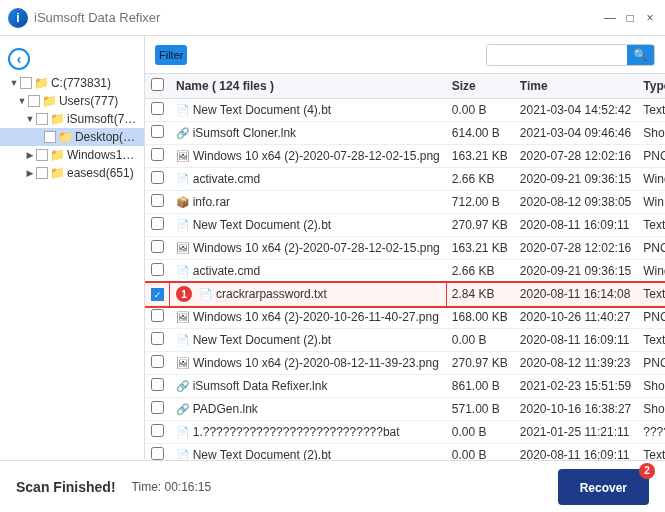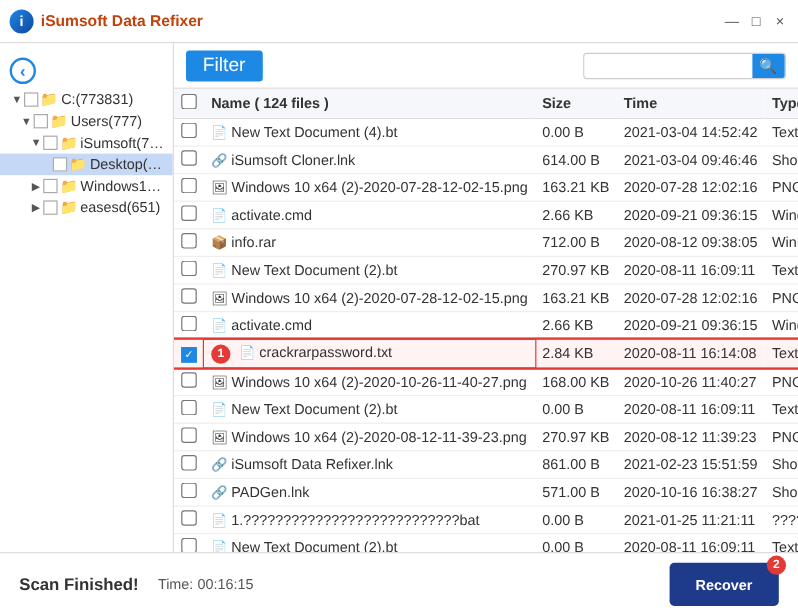--- a/index.html
+++ b/index.html
@@ -17,22 +17,22 @@
     .title-bar-icon {
       width: 20px; height: 20px;
       background: linear-gradient(135deg, #1e88e5, #0d47a1);
       border-radius: 50%;
       margin-right: 6px;
       display: flex; align-items: center; justify-content: center;
       color: white; font-weight: bold; font-size: 11px;
     }
     .title-bar-text {
       font-size: 13px;
-      font-weight: 700;
-      color: #c2410c;
+      font-weight: 400;
+      color: #737373;
       flex: 1;
     }
     .window-controls {
       display: flex; gap: 6px;
     }
     .window-ctrl {
       width: 14px; height: 14px;
       display: flex; align-items: center; justify-content: center;
       color: #555; font-size: 12px; cursor: pointer;
     }
@@ -95,26 +95,26 @@
       background: white;
       border-bottom: 1px solid #ddd;
       padding: 6px 10px;
       display: flex;
       align-items: center;
       gap: 8px;
       height: 38px;
     }
     .filter-btn {
       background: #1e88e5;
-      color: #ffffff;
+      color: #0f172a;
       border: none;
-      padding: 4px 14px;
+      padding: 4px 4px;
       border-radius: 3px;
       cursor: pointer;
-      font-size: 16px;
+      font-size: 11px;
     }
     .search-box {
       display: flex; align-items: center;
       border: 1px solid #ccc; border-radius: 3px;
       overflow: hidden; margin-left: auto;
     }
     .search-input {
       border: none; outline: none; padding: 3px 6px; width: 140px; font-size: 12px;
     }
     .search-btn {

